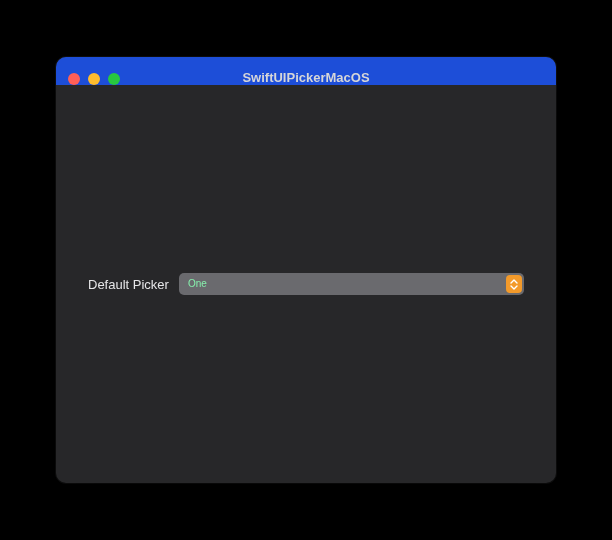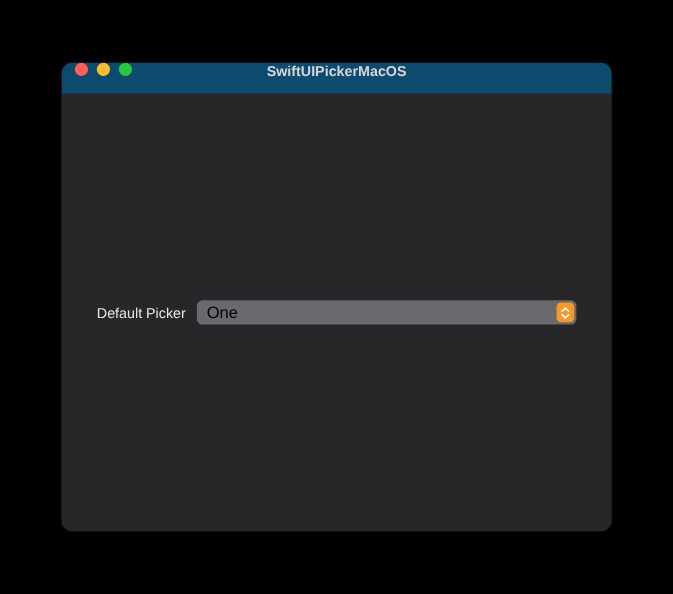--- a/index.html
+++ b/index.html
@@ -22,23 +22,23 @@
       height: 426px;
       background: #272729;
       border-radius: 10px;
       box-shadow: 0 20px 60px rgba(0,0,0,0.6), 0 0 0 1px rgba(255,255,255,0.06);
       overflow: hidden;
       display: flex;
       flex-direction: column;
     }
     .titlebar {
       height: 28px;
-      background: #0c4a6e;
+      background: #1d4ed8;
       display: flex;
-      align-items: flex-start;
+      align-items: flex-end;
       position: relative;
       flex-shrink: 0;
     }
     .traffic-lights {
       display: flex;
       gap: 8px;
       padding-left: 12px;
     }
     .light {
       width: 12px;
@@ -82,22 +82,22 @@
       height: 22px;
       background: #6a6a6e;
       border-radius: 5px;
       display: flex;
       align-items: center;
       position: relative;
       cursor: default;
     }
     .picker-value {
       padding-left: 9px;
-      color: #000000;
-      font-size: 15px;
+      color: #86efac;
+      font-size: 10px;
       line-height: 1;
     }
     .picker-arrows {
       position: absolute;
       right: 2px;
       top: 2px;
       width: 16px;
       height: 18px;
       background: #f39a2a;
       border-radius: 4px;

